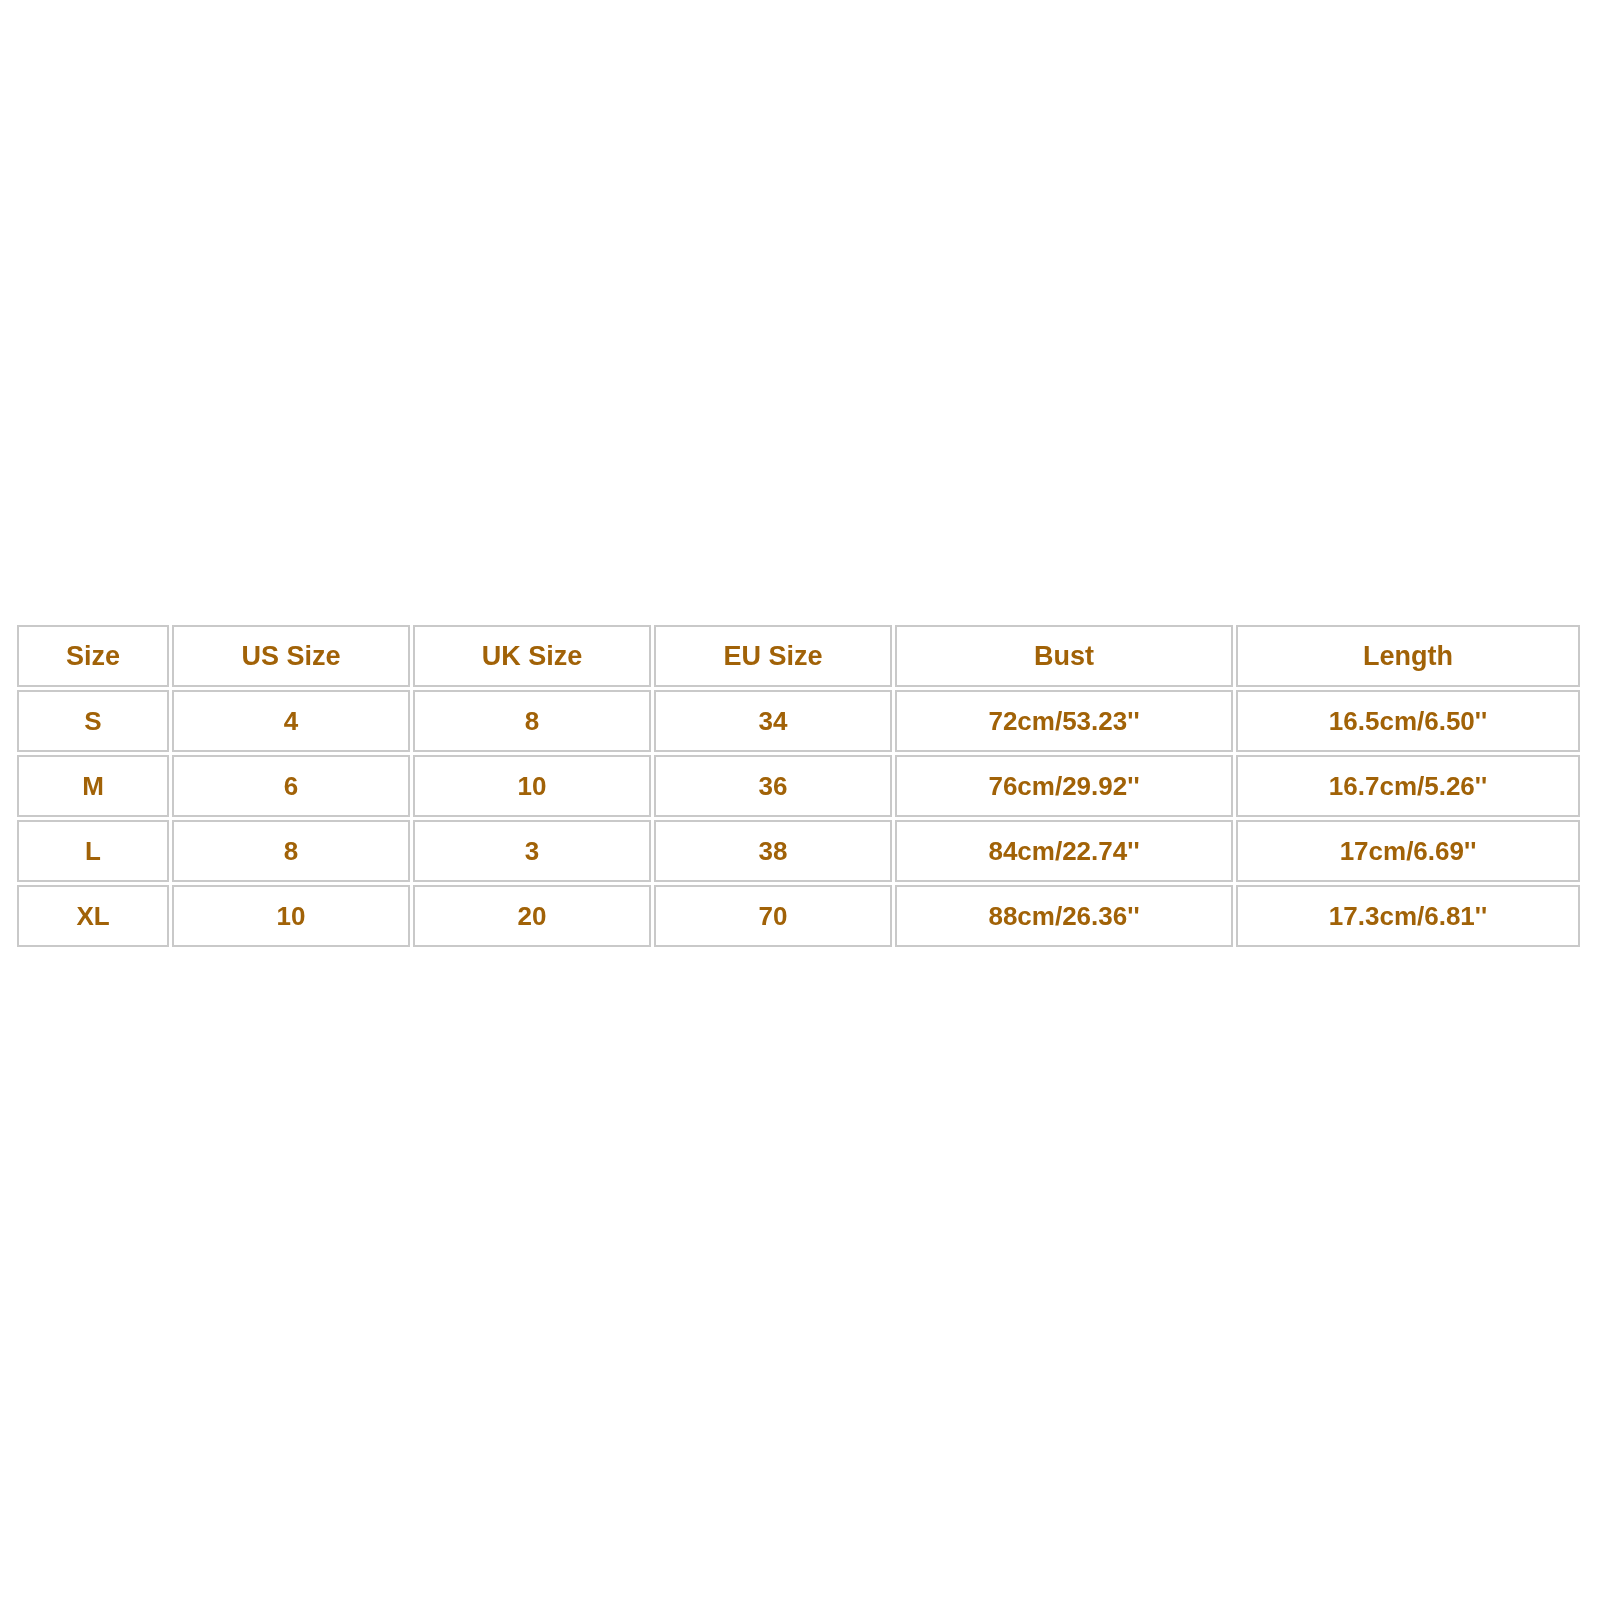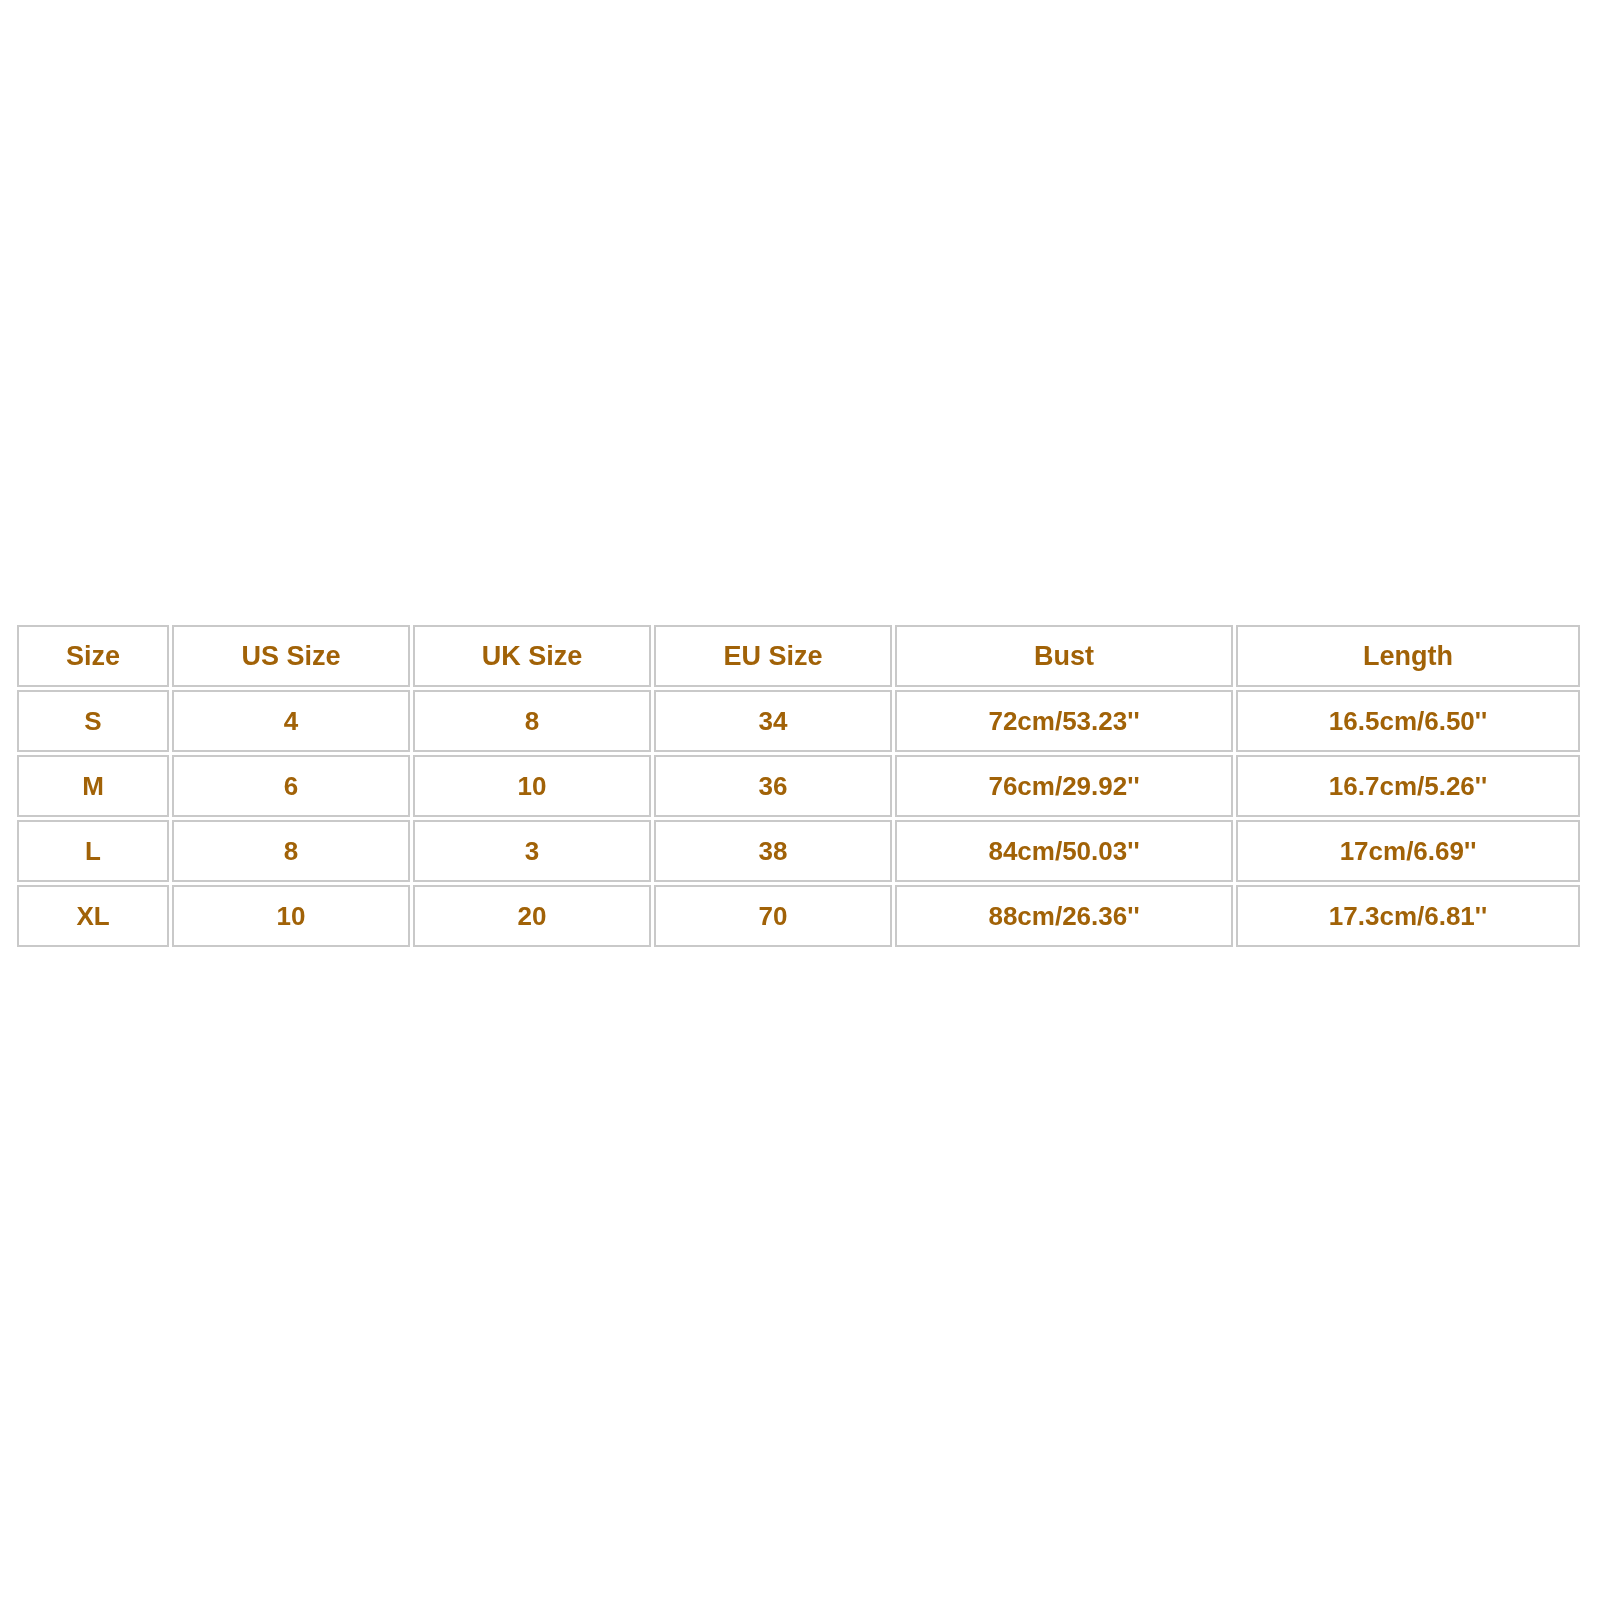--- a/index.html
+++ b/index.html
@@ -98,21 +98,21 @@
         <td>10</td>
         <td>36</td>
         <td>76cm/29.92''</td>
         <td>16.7cm/5.26''</td>
       </tr>
       <tr>
         <td>L</td>
         <td>8</td>
         <td>3</td>
         <td>38</td>
-        <td>84cm/50.03''</td>
+        <td>84cm/22.74''</td>
         <td>17cm/6.69''</td>
       </tr>
       <tr>
         <td>XL</td>
         <td>10</td>
         <td>20</td>
         <td>70</td>
         <td>88cm/26.36''</td>
         <td>17.3cm/6.81''</td>
       </tr>

